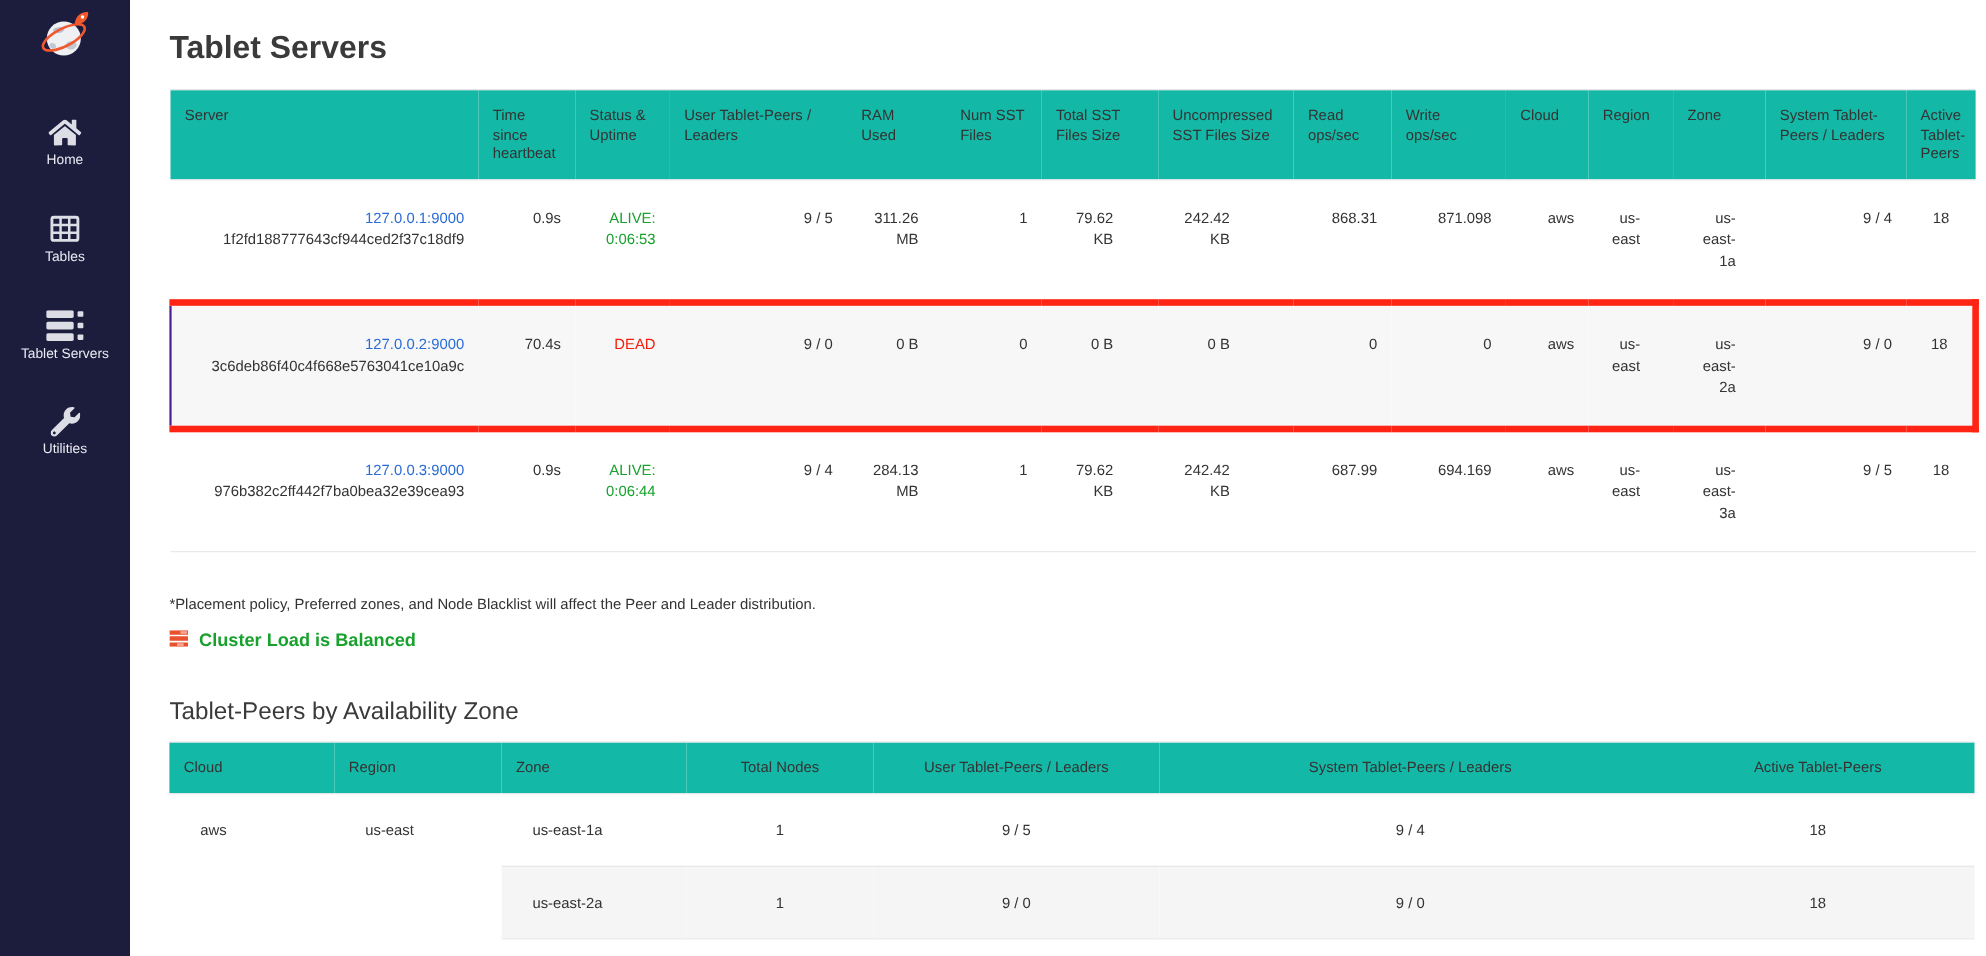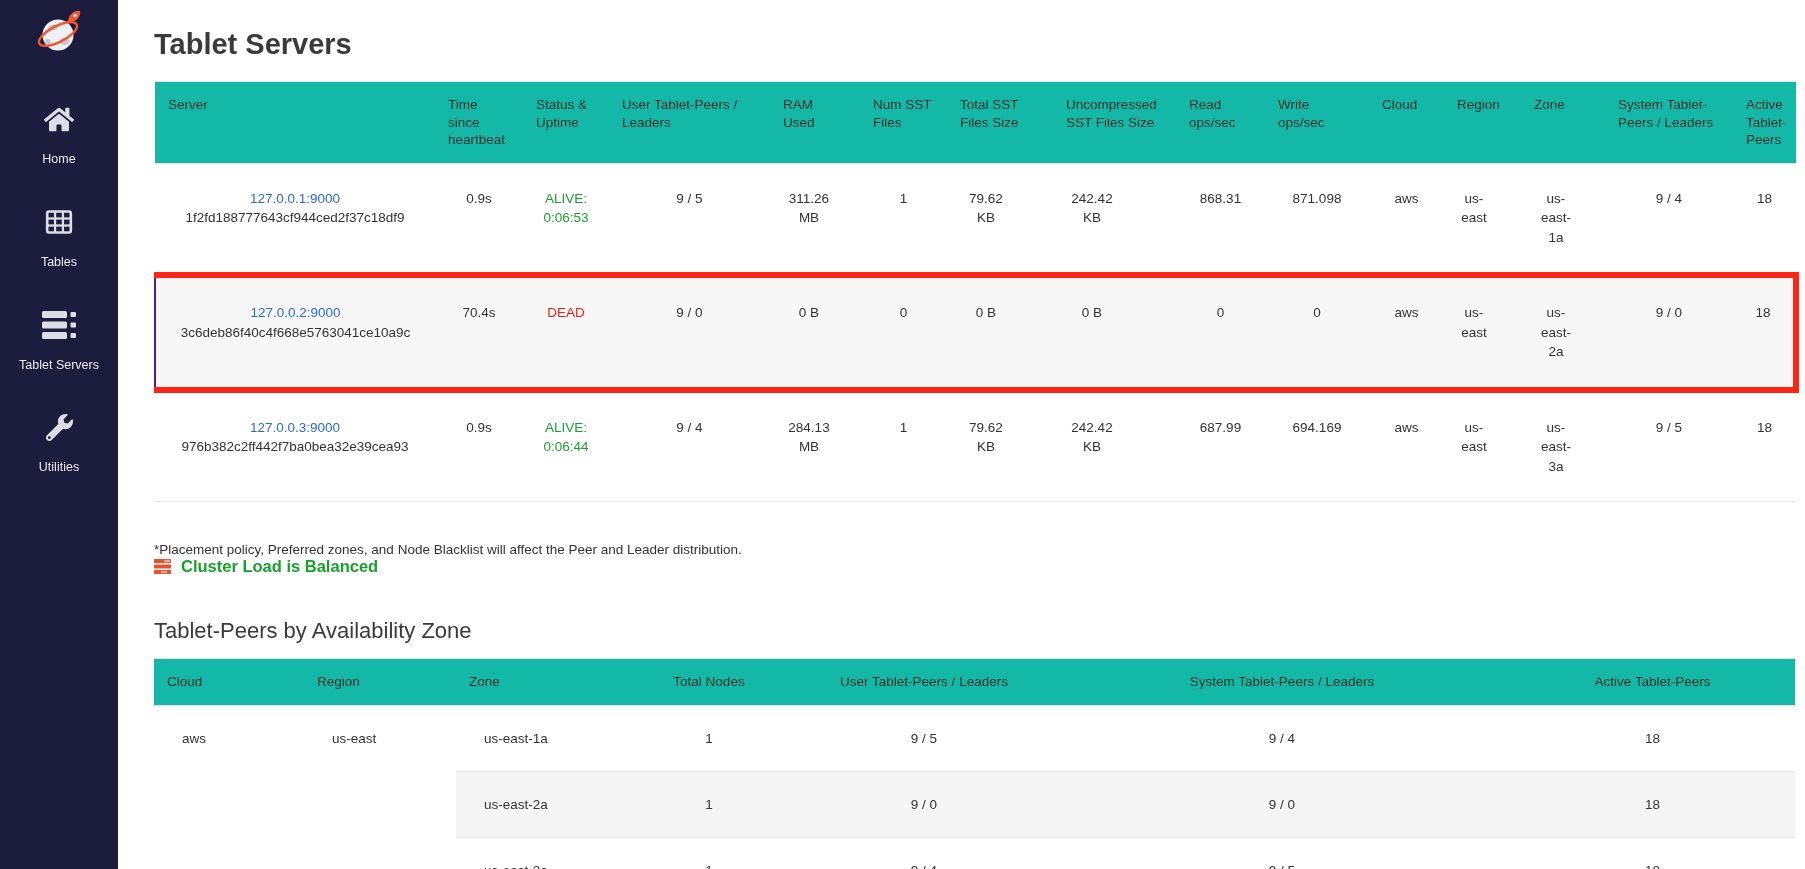--- a/index.html
+++ b/index.html
@@ -13,41 +13,41 @@
 
   
   .sidebar {
     position: fixed; left: 0; top: 0;
     width: 118px; height: 869px;
     background: #1c1c3c;
     display: flex; flex-direction: column; align-items: center;
   }
   .logo { margin-top: 8px; cursor: pointer; }
   .nav { margin-top: 46px; display: flex; flex-direction: column; gap: 42px; width: 100%; }
-  .nav-item { display: flex; flex-direction: column; align-items: center; gap: 19px; cursor: pointer; }
+  .nav-item { display: flex; flex-direction: column; align-items: center; gap: 4px; cursor: pointer; }
   .nav-label { font-size: 12.5px; color: #eaeaf2; white-space: nowrap; }
   .nav-item svg { display: block; }
 
   
   .main { margin-left: 118px; padding: 18px 10px 0 36px; }
   .page-title { font-size: 29px; font-weight: 700; color: #3a3a3a; margin: 10px 0 20px; }
 
   table { border-collapse: collapse; table-layout: fixed; width: 1641px; }
 
   .ts-table th, .az-table th {
     background: #14b8a6;
     text-align: left; vertical-align: top;
     padding: 14px 13px;
     font-size: 13.5px; line-height: 17.5px; font-weight: 400;
     border-top: 1px solid #e3e3e6;
     border-bottom: 1px solid #e3e3e6;
     color: #333;
   }
   .ts-table td {
-    vertical-align: top; text-align: center;
+    vertical-align: top; text-align: right;
     padding: 25px 13px;
     font-size: 13.5px; line-height: 19.5px;
     border-bottom: 1px solid #e7e7ea;
   }
   .ts-table .c-active { text-align: center; }
   .ts-table th.c-active { text-align: left; }
 
   tr.hl td { background: #f7f7f8; border-top: 6px solid #ff2413; border-bottom: 6px solid #ff2413; }
   tr.hl td:first-child { border-left: 2px solid #4c1d95; }
   tr.hl td:last-child  { border-right: 6px solid #ff2413; }
@@ -56,21 +56,21 @@
   .uuid { color: #333; display: block; }
   .status span { display: block; }
   .status-alive { color: #18a12d; }
   .status-dead  { color: #f21d0d; }
 
   .wrap-narrow { max-width: 52px; }
   .wrap-region { max-width: 34px; }
   .wrap-zone   { max-width: 44px; }
 
   .footnote { margin-top: 40px; font-size: 13.5px; color: #333; }
-  .balanced { margin-top: 0; display: flex; align-items: center; gap: 10px; }
+  .balanced { margin-top: 16px; display: flex; gap: 10px; }
   .balanced-label { color: #18a12d; font-weight: 700; font-size: 16.5px; }
   .az-title { margin-top: 42px; font-size: 22px; font-weight: 400; color: #3a3a3a; }
 
   .az-table { margin-top: 14px; }
   .az-table td {
     padding: 24px 13px;
     font-size: 13.5px; line-height: 17px;
     vertical-align: top;
     border-bottom: 1px solid #e7e7ea;
   }

